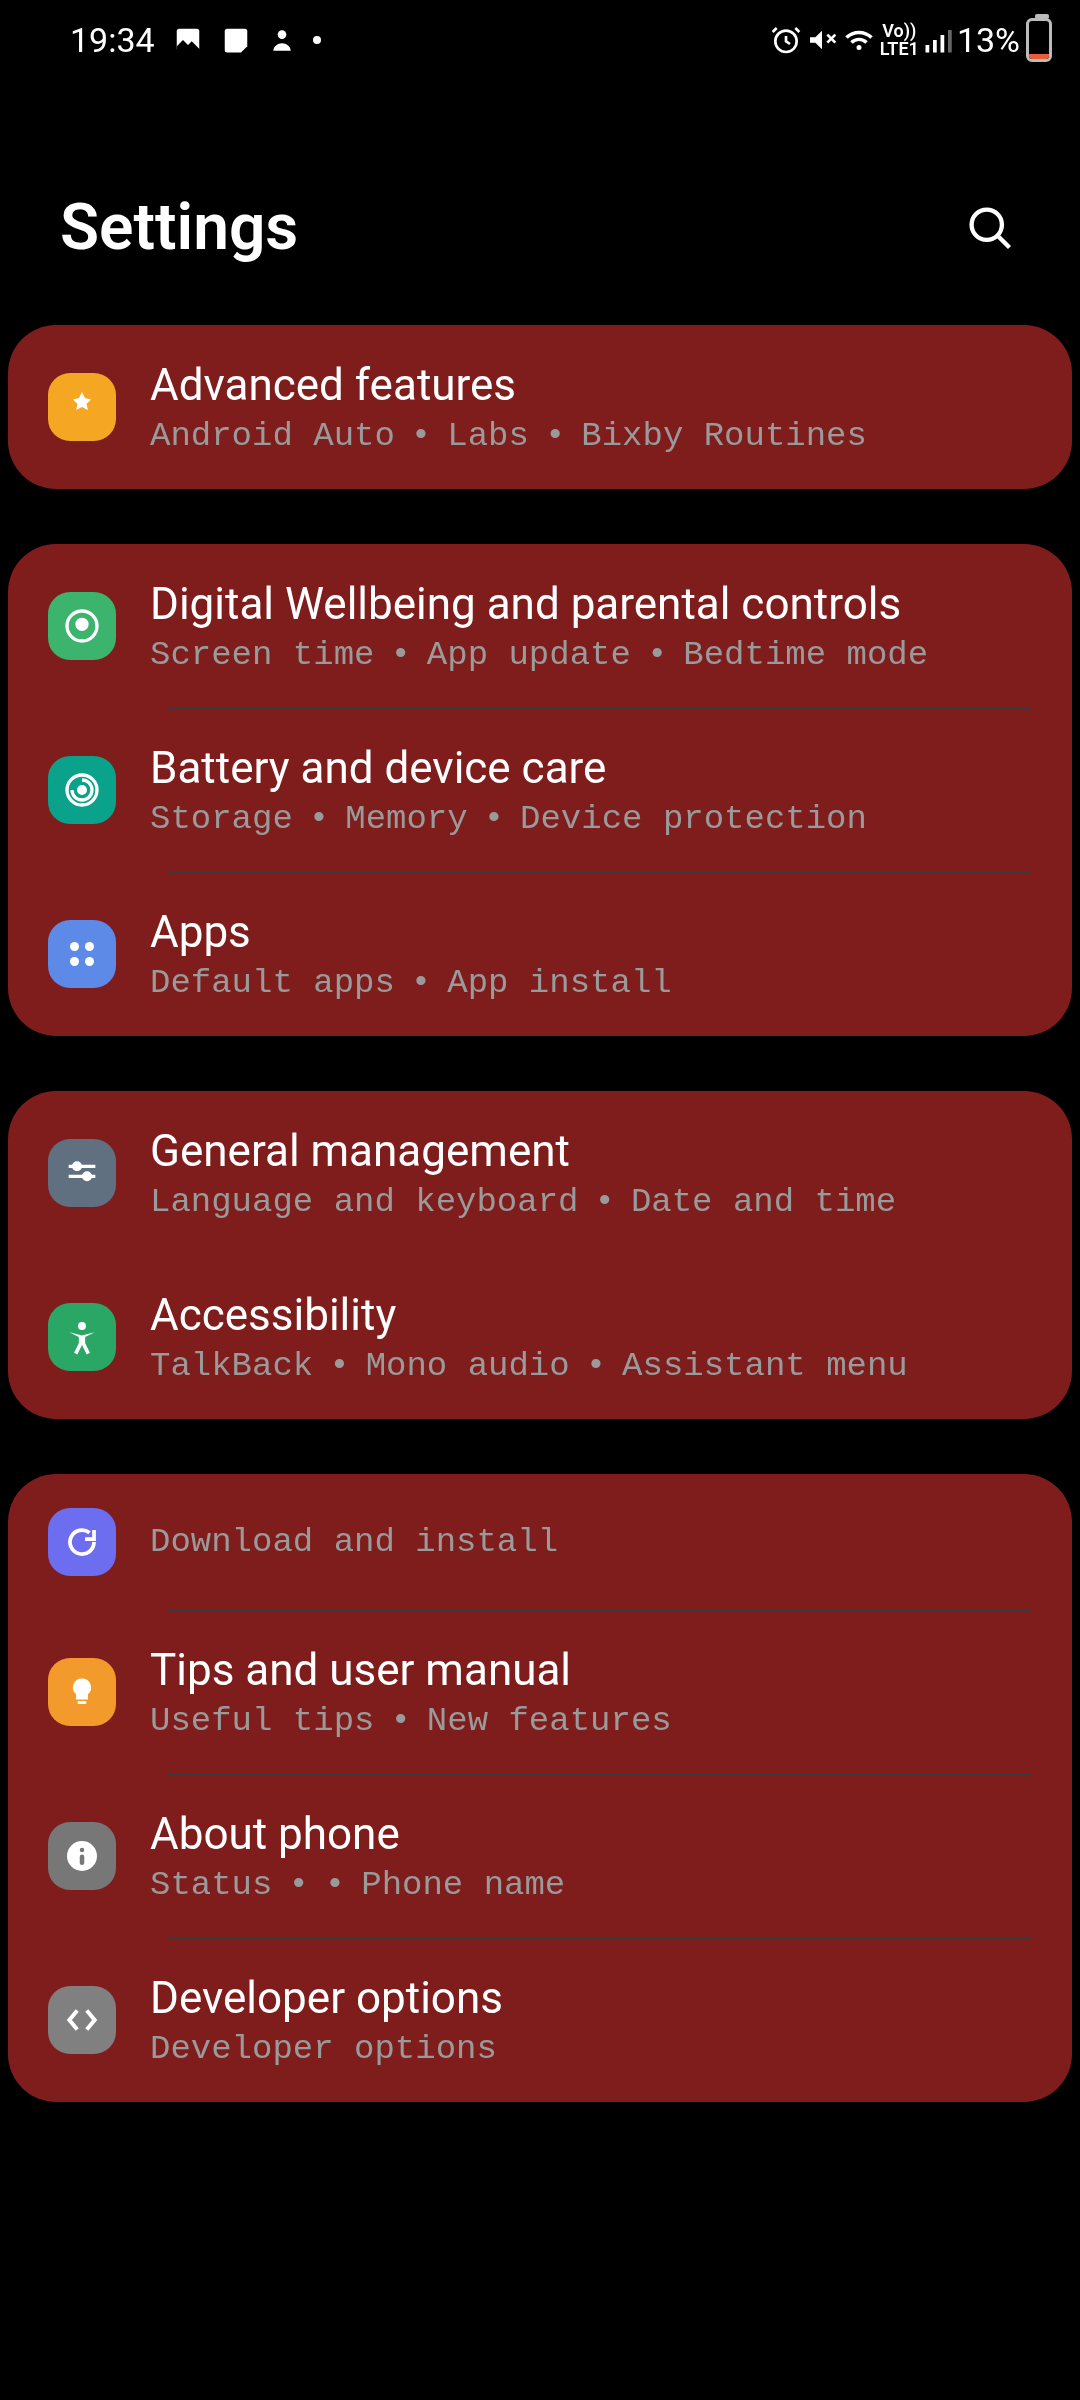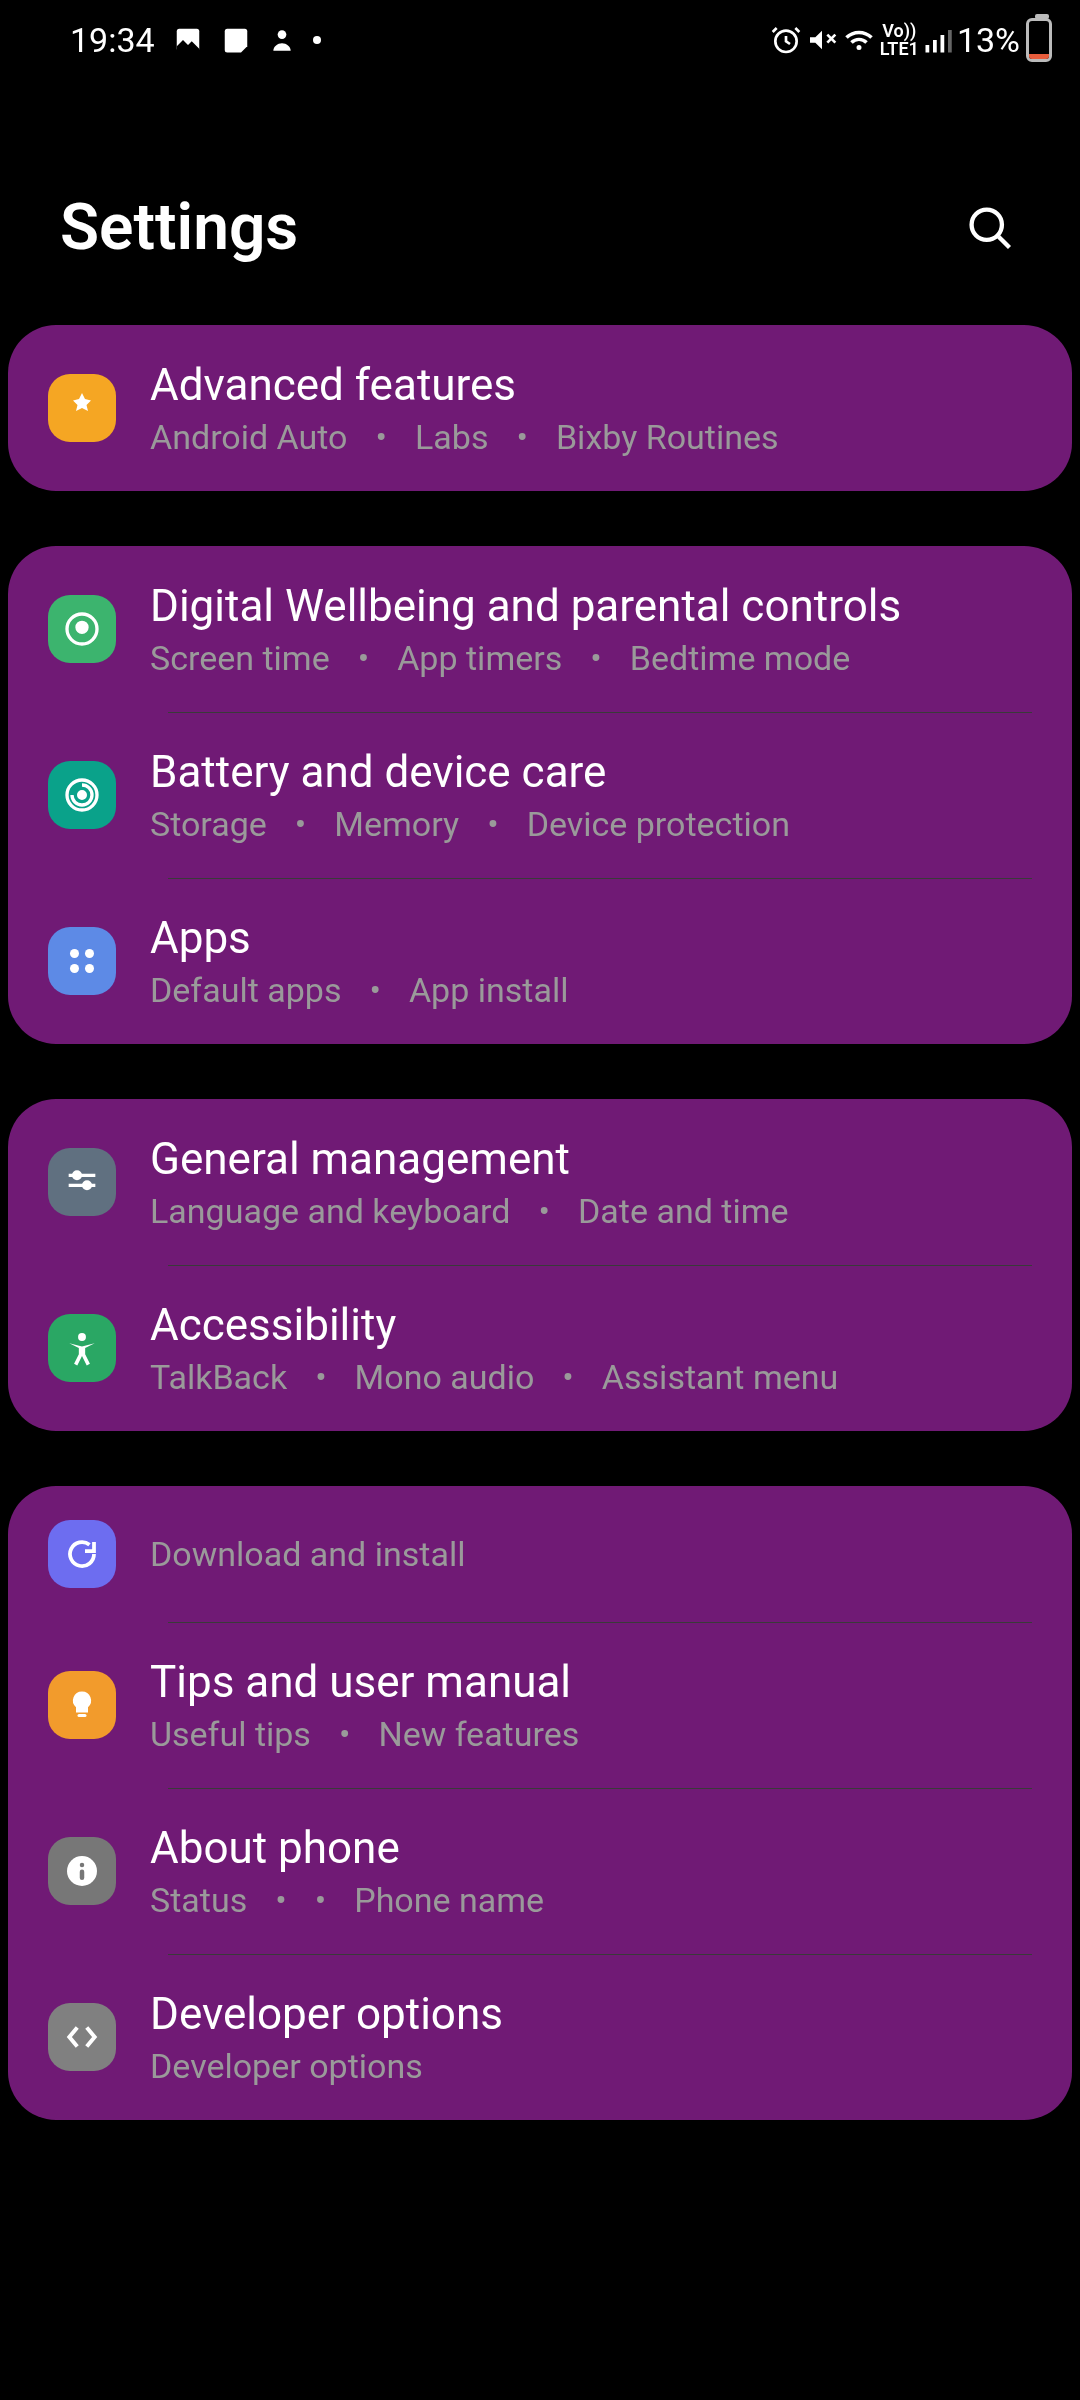--- a/index.html
+++ b/index.html
@@ -40,21 +40,21 @@
   .header-title {
     font-size: 64px;
     font-weight: 600;
     text-align: center;
   }
   .search-btn { width:60px; height:60px; display:flex; align-items:center; justify-content:center; }
 
   
   .groups { padding: 0 8px; display:flex; flex-direction:column; gap:55px; }
   .group {
-    background:#701a75;
+    background:#7f1d1d;
     border-radius:48px;
     overflow:hidden;
   }
   .item {
     display:flex;
     align-items:center;
     padding: 34px 40px 34px 40px;
     gap:34px;
     position:relative;
   }
@@ -71,21 +71,21 @@
     width:68px;
     height:68px;
     border-radius:22px;
     display:flex;
     align-items:center;
     justify-content:center;
     flex:0 0 68px;
   }
   .item-text { flex:1; display:flex; flex-direction:column; gap:6px; }
   .item-title { font-size:44px; font-weight:400; color:#ffffff; }
-  .item-sub { font-size:34px; color:#9a9a9a; display:flex; flex-wrap:wrap; gap:28px; align-items:center; }
+  .item-sub { font-size:34px; color:#9a9a9a; display:flex; flex-wrap:wrap; gap:16px; align-items:center;font-family:Liberation Mono, monospace; }
   .sub-dot { color:#9a9a9a; }
 
   
   .ic-orange { background:#f5a623; }
   .ic-green { background:#3cb46e; }
   .ic-teal  { background:#0aa28a; }
   .ic-blue  { background:#5d8ae6; }
   .ic-slate { background:#607080; }
   .ic-green2 { background:#2aa764; }
   .ic-indigo { background:#6d6df0; }
@@ -201,21 +201,21 @@
         <svg width="40" height="40" viewBox="0 0 24 24" fill="none" stroke="#ffffff" stroke-width="2">
             <circle cx="12" cy="12" r="9"></circle>
             <path d="M12 8a3 3 0 0 1 0 6 3 3 0 0 1 0-6z" fill="#fff"></path>
           </svg>
       </div>
       <div class="item-text">
         <div class="item-title">Digital Wellbeing and parental controls</div>
         <div class="item-sub">
           <span>Screen time</span>
             <span class="sub-dot">•</span>
-          <span>App timers</span>
+          <span>App update</span>
             <span class="sub-dot">•</span>
           <span>Bedtime mode</span>
         </div>
       </div>
     </div>
     <div class="item">
       <div class="icon-badge ic-teal">
         <svg width="40" height="40" viewBox="0 0 24 24" fill="none" stroke="#ffffff" stroke-width="2">
             <circle cx="12" cy="12" r="9"></circle>
             <path d="M12 6a6 6 0 1 1-6 6"></path>

